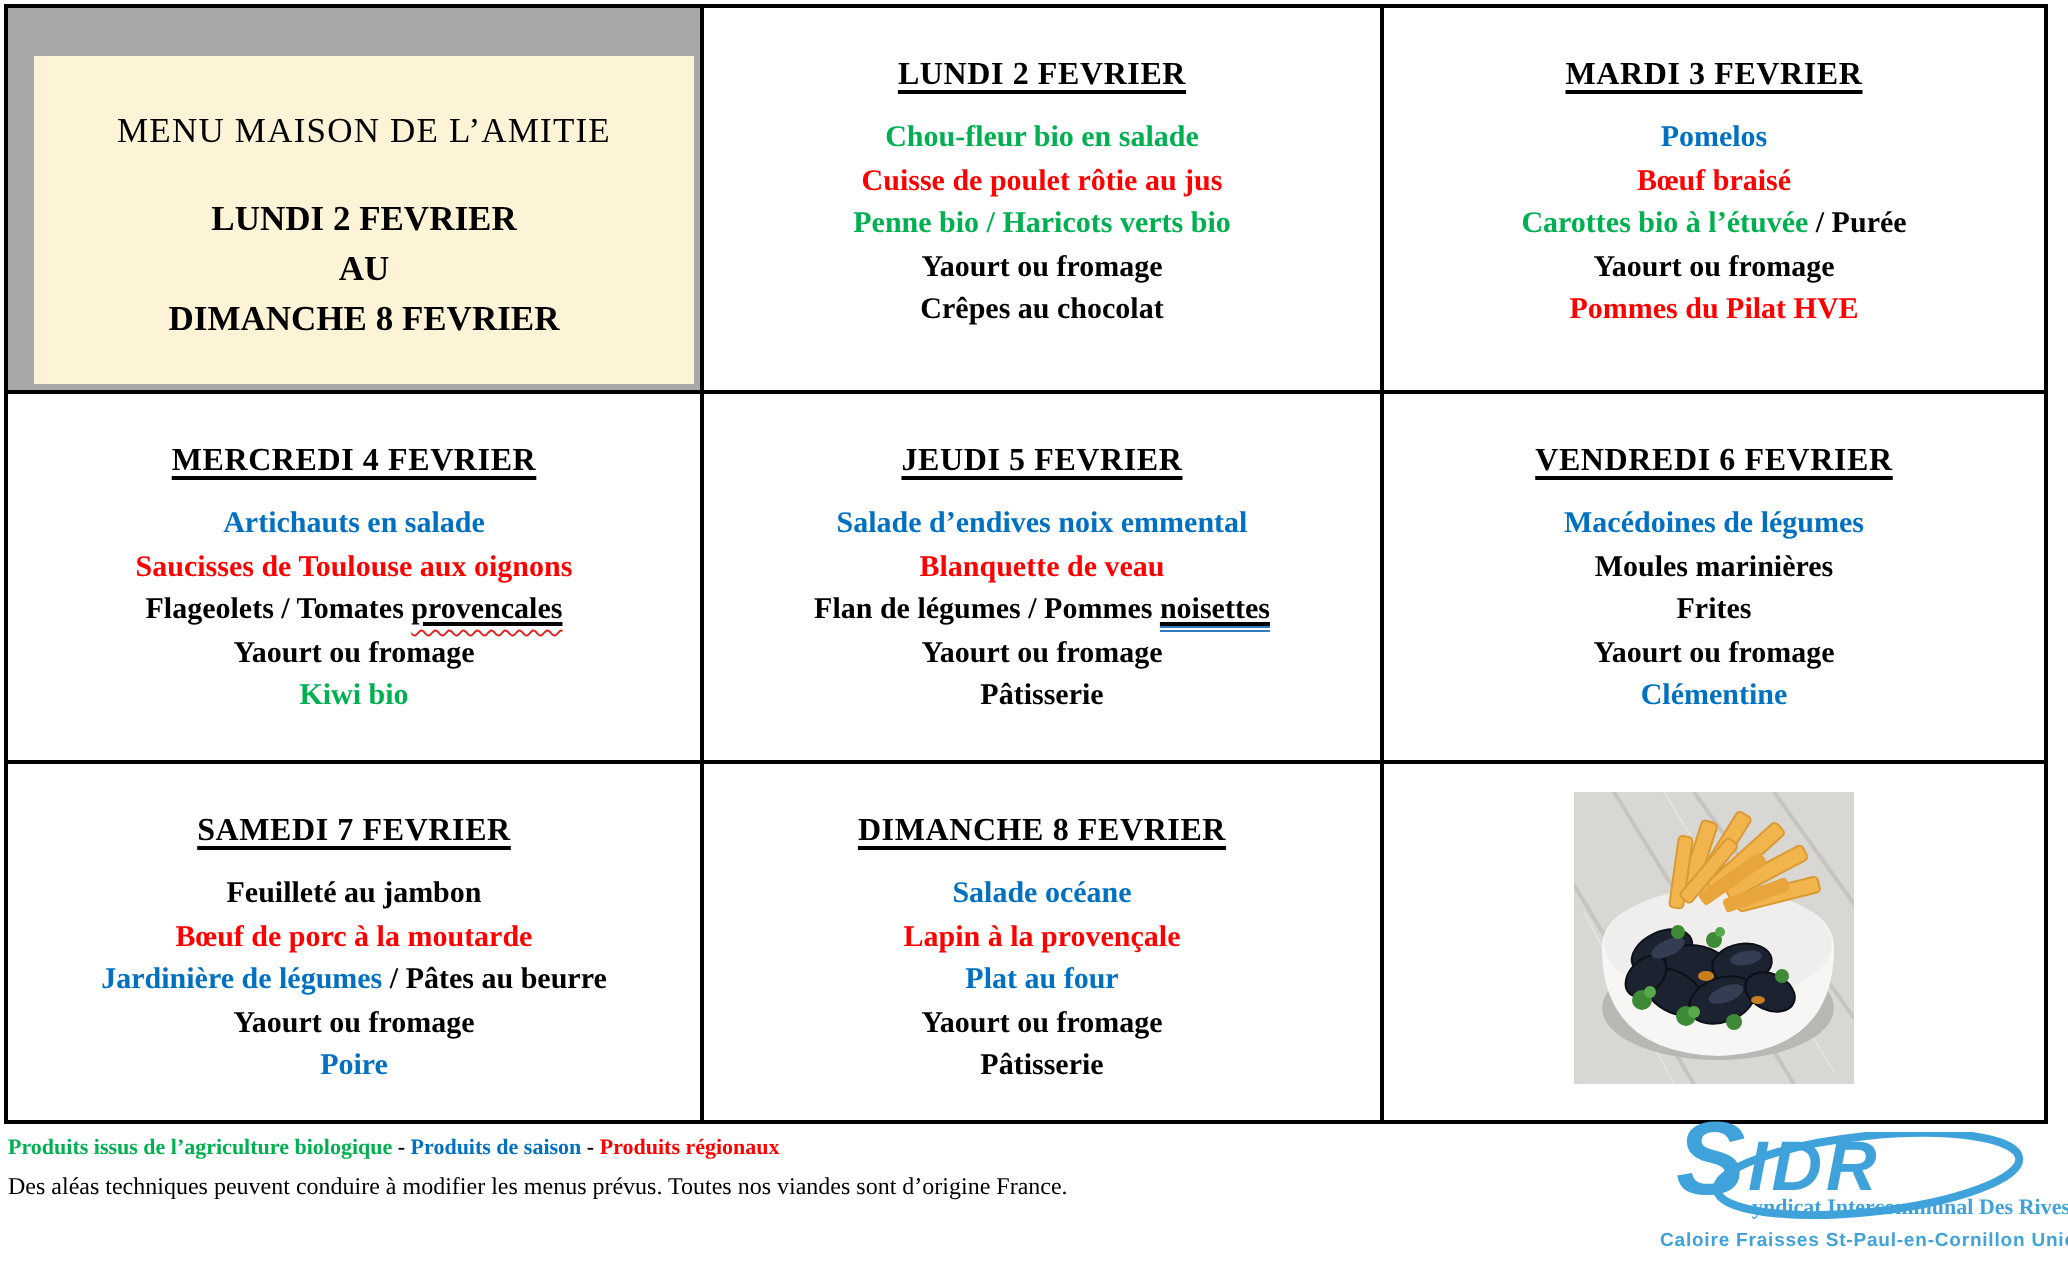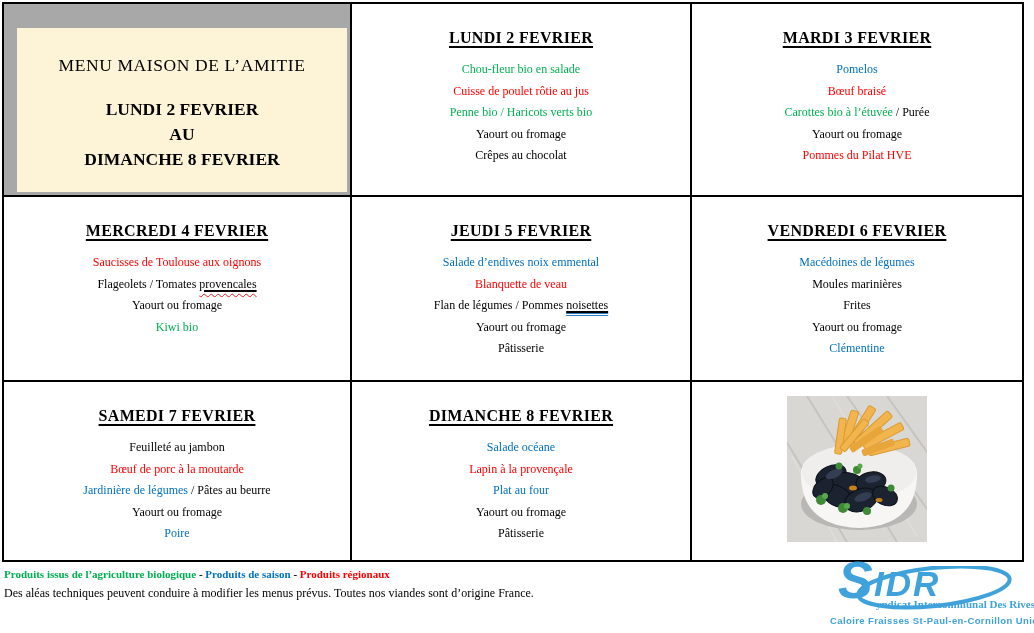--- a/index.html
+++ b/index.html
@@ -37,21 +37,21 @@
   .title-dates{
     margin-top:21px;font-size:17.5px;font-weight:bold;line-height:25px;color:#000;
   }
   
   .day-header{
     margin-top:25px;font-size:16px;font-weight:bold;color:#000;
     text-decoration:underline;text-decoration-thickness:1.5px;text-underline-offset:3px;
     letter-spacing:0.3px;
   }
   .day-items{margin-top:12px;}
-  .menu-line{font-size:12px;font-weight:normal;line-height:21.5px;white-space:nowrap;}
+  .menu-line{font-size:15px;font-weight:bold;line-height:21.5px;white-space:nowrap;}
   .deco-outer{text-decoration:underline;text-decoration-color:#000;text-decoration-thickness:1.5px;text-underline-offset:2px;text-align:right;}
   .deco-spellcheck{text-decoration:underline wavy #e02020;text-decoration-thickness:1px;text-underline-offset:4.5px;}
   .deco-grammar{text-decoration:underline double #2f7bc0;text-decoration-thickness:1px;text-underline-offset:3.5px;}
   
   .photo-wrap{
     position:absolute;left:50%;top:14px;transform:translateX(-50%);
     width:140px;height:146px;
   }
   
   .legend-line{
@@ -121,20 +121,21 @@
         <div class="menu-line"><span style="color: rgb(255, 0, 0);">Bœuf braisé</span></div>
         <div class="menu-line"><span style="color: rgb(0, 176, 80);">Carottes bio à l’étuvée</span><span style="color: rgb(0, 0, 0);"> / Purée</span></div>
         <div class="menu-line"><span style="color: rgb(0, 0, 0);">Yaourt ou fromage</span></div>
         <div class="menu-line"><span style="color: rgb(255, 0, 0);">Pommes du Pilat HVE</span></div>
       </div>
   </div>
 
   <div class="cell">
     <div class="day-header">MERCREDI 4 FEVRIER</div>
     <div class="day-items">
+        <div class="menu-line"><span style="color: rgb(0, 112, 192);">Artichauts en salade</span></div>
         <div class="menu-line"><span style="color: rgb(255, 0, 0);">Saucisses de Toulouse aux oignons</span></div>
         <div class="menu-line"><span style="color: rgb(0, 0, 0);">Flageolets / Tomates </span><span class="deco-outer" style="color: rgb(0, 0, 0);"><span class="deco-spellcheck">provencales</span></span></div>
         <div class="menu-line"><span style="color: rgb(0, 0, 0);">Yaourt ou fromage</span></div>
         <div class="menu-line"><span style="color: rgb(0, 176, 80);">Kiwi bio</span></div>
       </div>
   </div>
 
   <div class="cell">
     <div class="day-header">JEUDI 5 FEVRIER</div>
     <div class="day-items">

